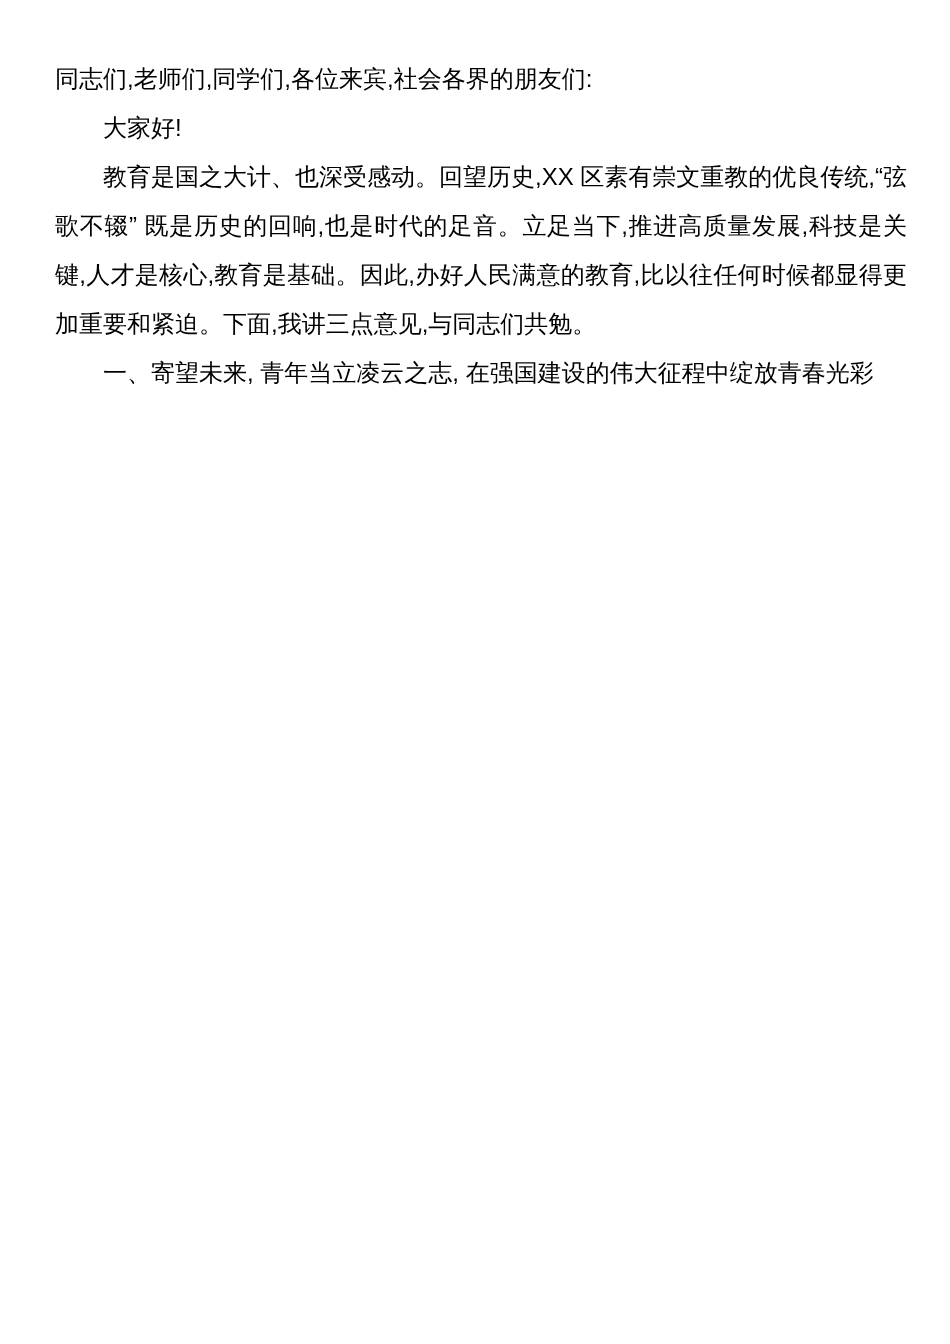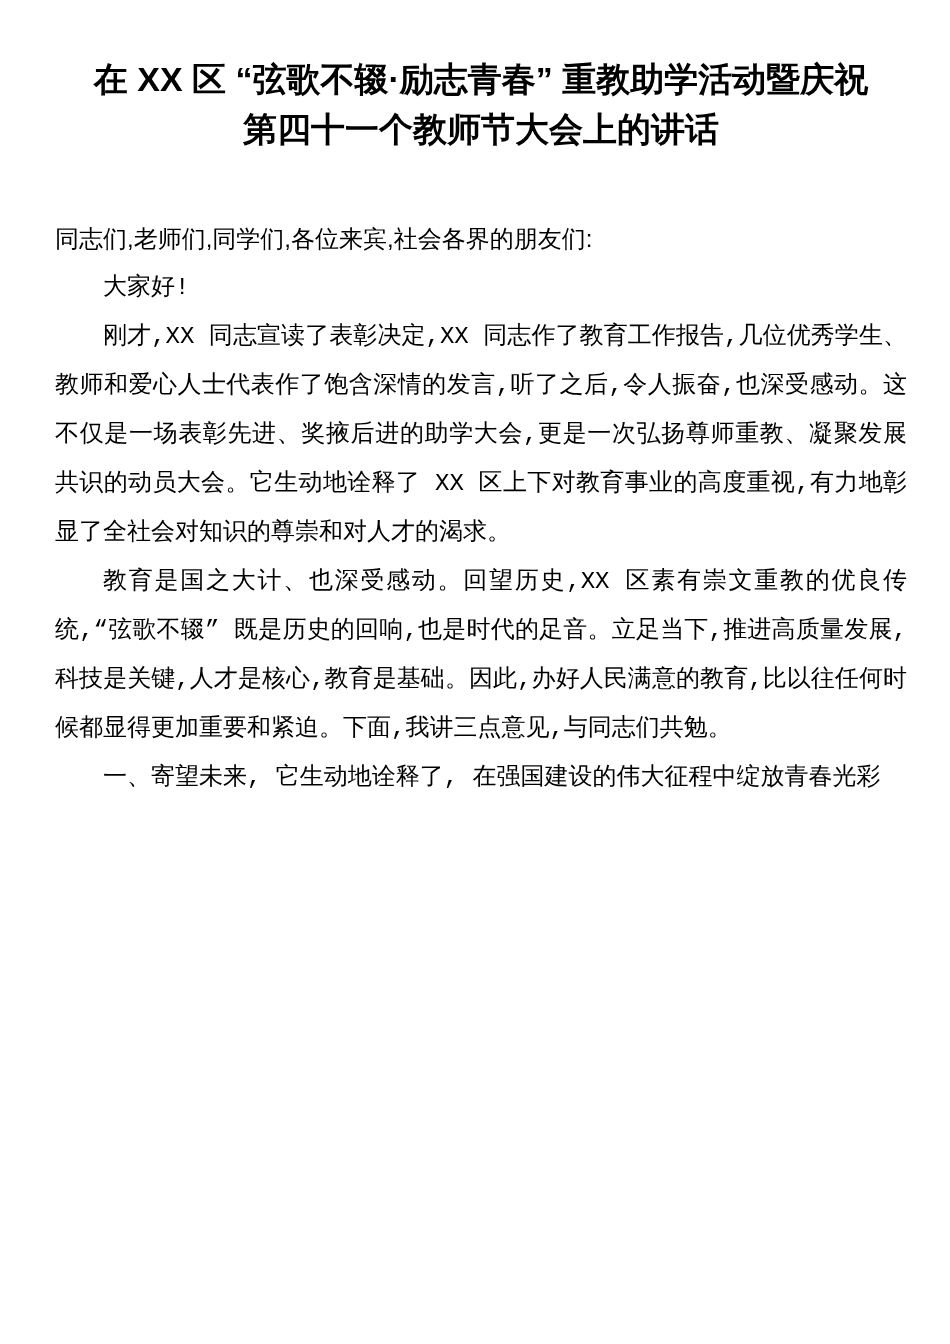--- a/index.html
+++ b/index.html
@@ -38,37 +38,31 @@
     padding: 0;
     font-size: 24px;
     line-height: 49px;
     text-align: justify;
     text-justify: inter-character;
     word-break: break-all;
     color: #000000;
   }
   .content p.indent {
     text-indent: 2em;
-    font-family: Liberation Mono, monospace;
   }
   .content p.no-indent {
     text-indent: 0;
   }
 </style>
 </head>
 <body>
 
 <div class="page">
 
-  <h1 class="doc-title">
-    <span class="title-line">在 XX 区 “弦歌不辍·励志青春” 重教助学活动暨庆祝</span>
-    <span class="title-line">第四十一个教师节大会上的讲话</span>
-  </h1>
 
   <div class="content">
     <p class="para no-indent">同志们,老师们,同学们,各位来宾,社会各界的朋友们:</p>
     <p class="para indent">大家好!</p>
-    <p class="para indent">刚才,XX 同志宣读了表彰决定,XX 同志作了教育工作报告,几位优秀学生、教师和爱心人士代表作了饱含深情的发言,听了之后,令人振奋,也深受感动。这不仅是一场表彰先进、奖掖后进的助学大会,更是一次弘扬尊师重教、凝聚发展共识的动员大会。它生动地诠释了 XX 区上下对教育事业的高度重视,有力地彰显了全社会对知识的尊崇和对人才的渴求。</p>
     <p class="para indent">教育是国之大计、也深受感动。回望历史,XX 区素有崇文重教的优良传统,“弦歌不辍” 既是历史的回响,也是时代的足音。立足当下,推进高质量发展,科技是关键,人才是核心,教育是基础。因此,办好人民满意的教育,比以往任何时候都显得更加重要和紧迫。下面,我讲三点意见,与同志们共勉。</p>
-    <p class="para indent">一、寄望未来, 它生动地诠释了, 在强国建设的伟大征程中绽放青春光彩</p>
+    <p class="para indent">一、寄望未来, 青年当立凌云之志, 在强国建设的伟大征程中绽放青春光彩</p>
   </div>
 
 </div>
 
 </body></html>

